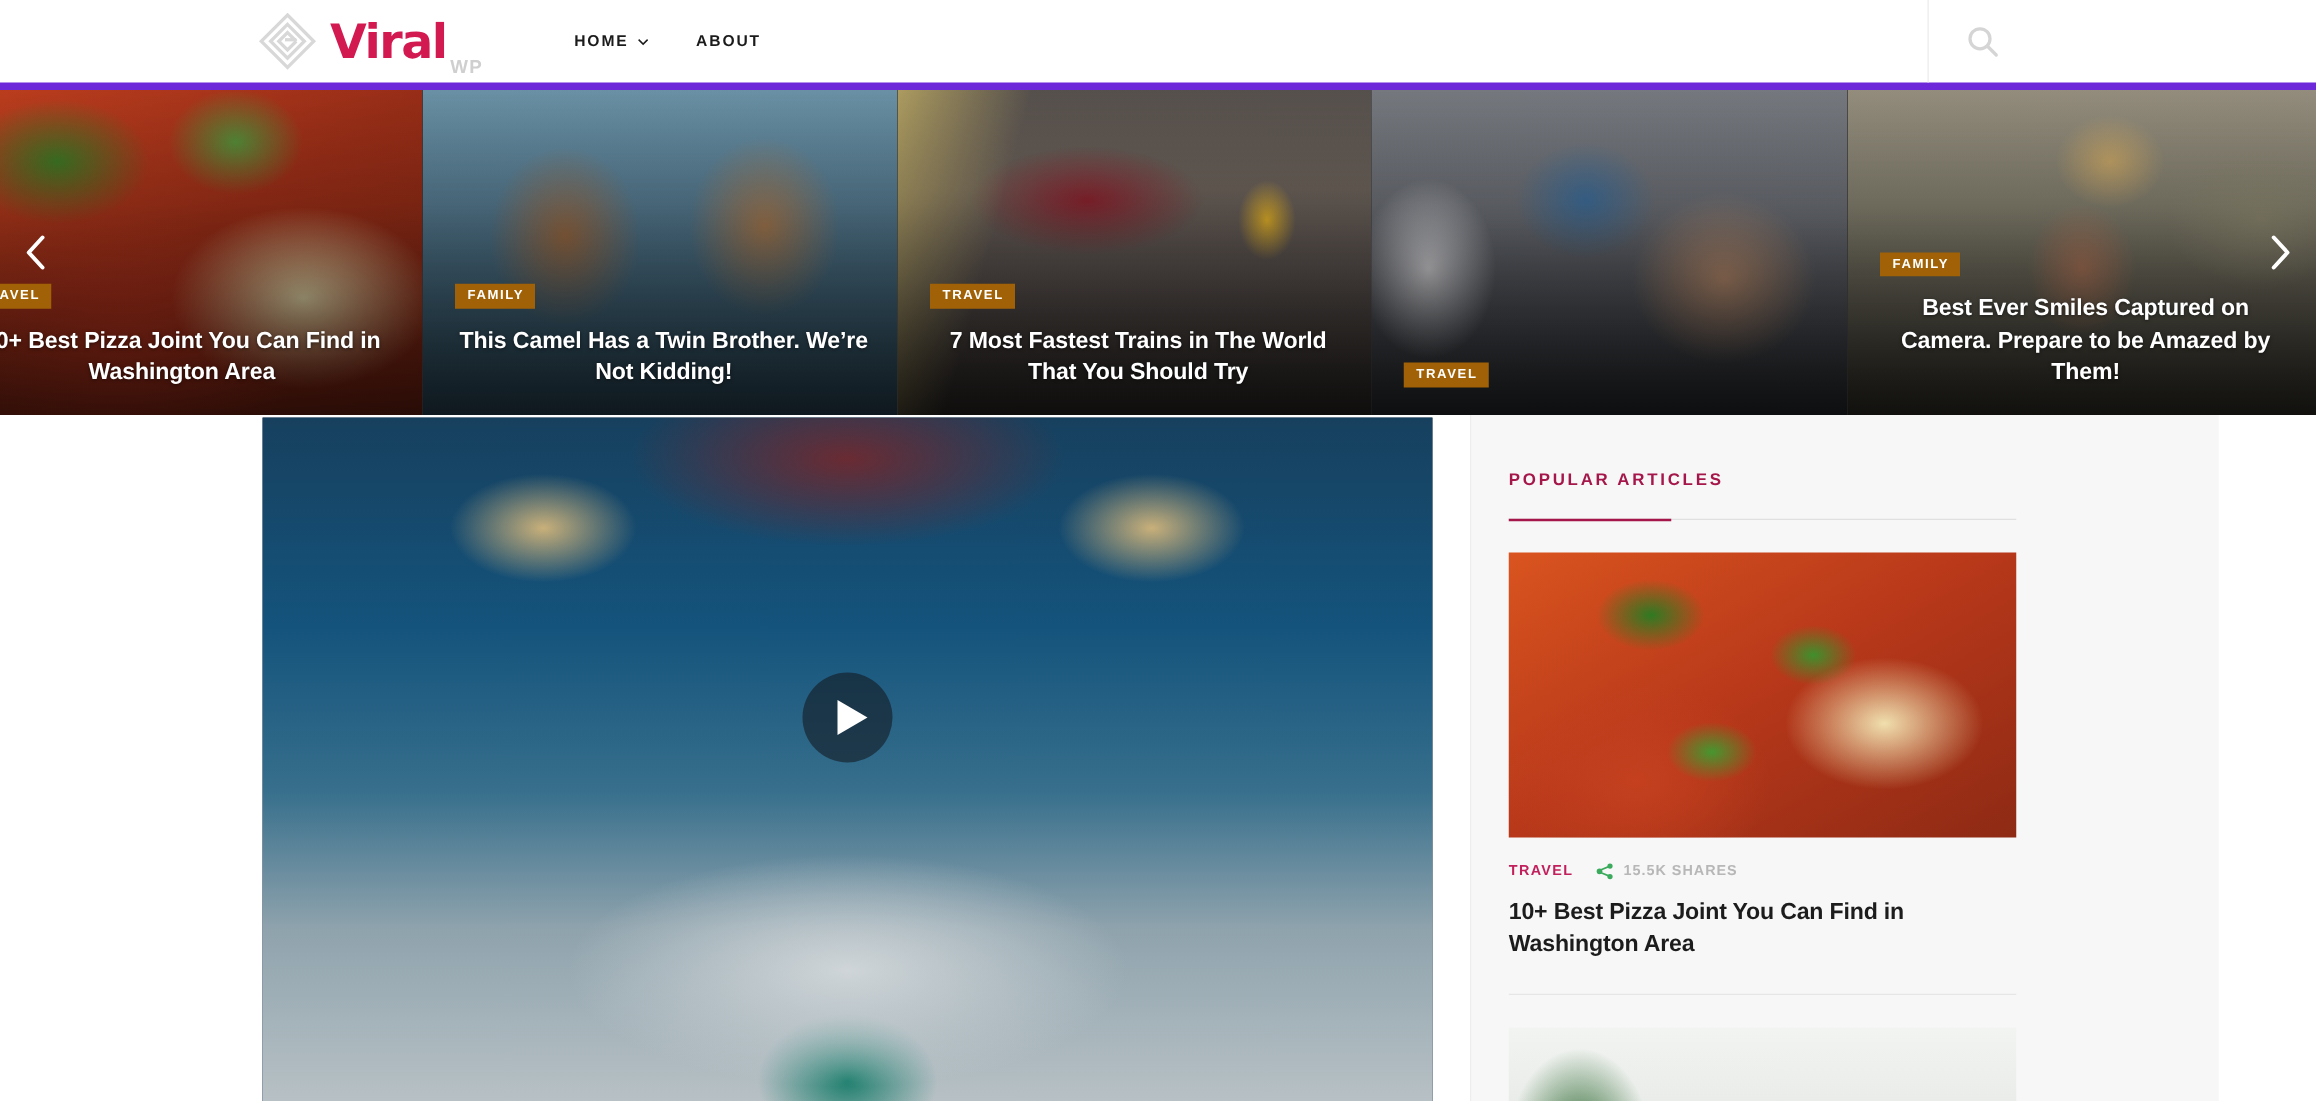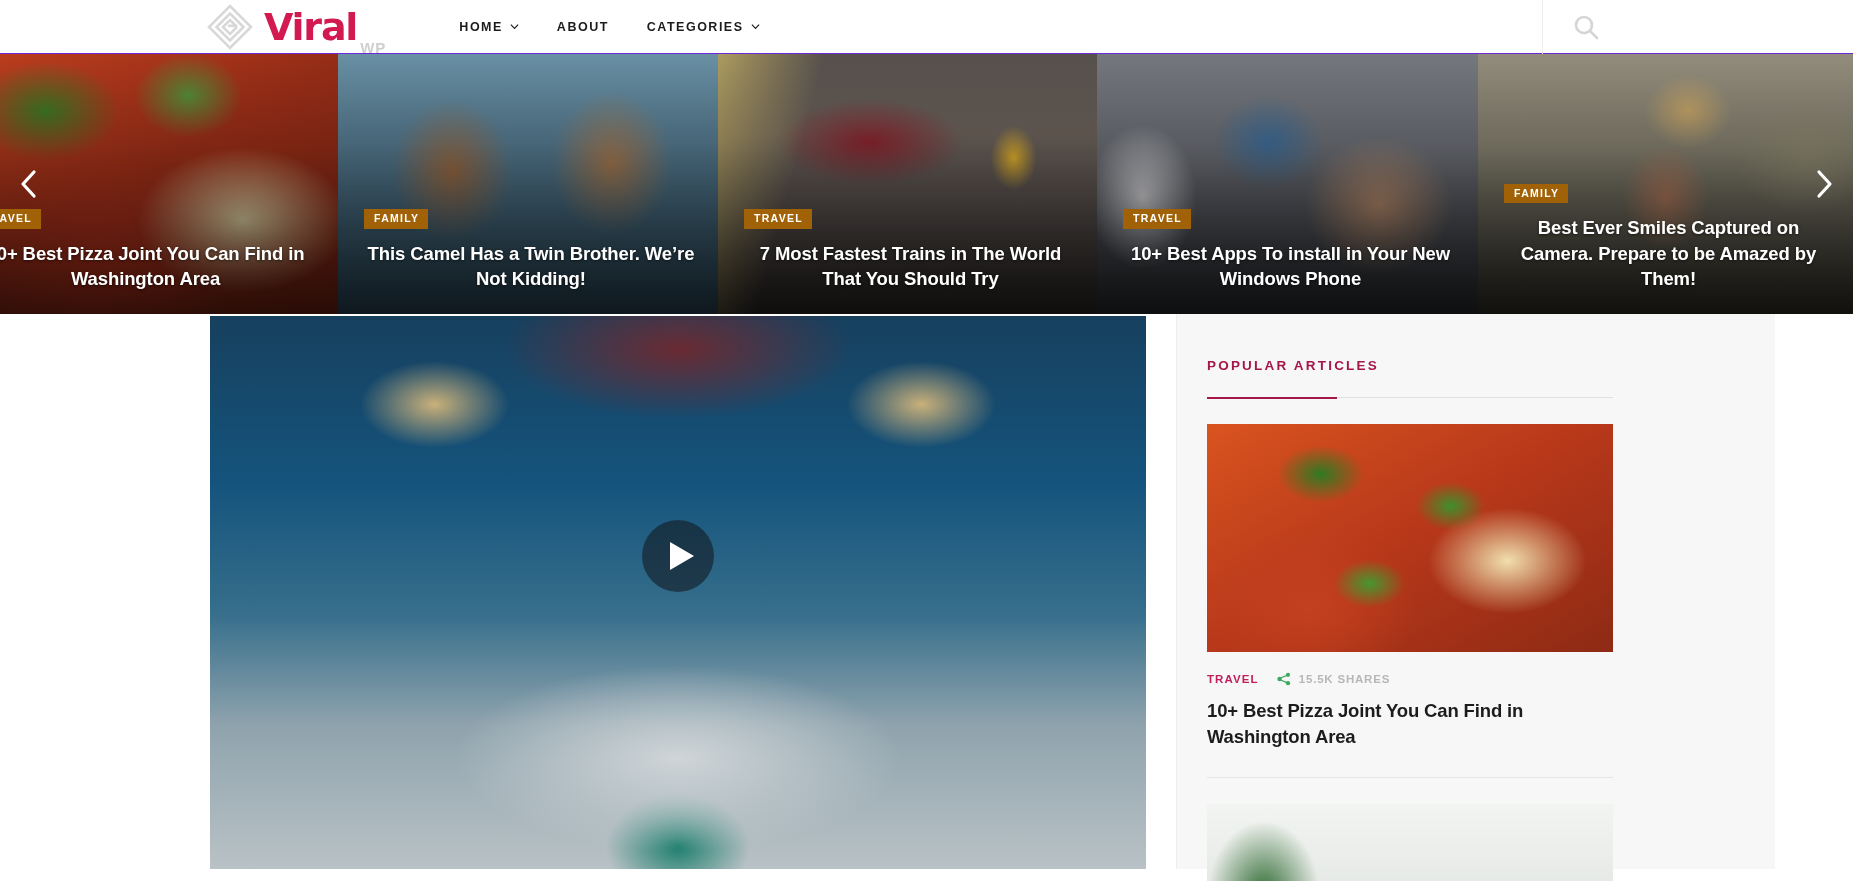--- a/index.html
+++ b/index.html
@@ -7,25 +7,25 @@
     width: 1853px;
     height: 881px;
     overflow: hidden;
     font-family: "Liberation Sans", sans-serif;
     background: #ffffff;
   }
 
   
   .header {
     position: relative;
-    height: 54px;
+    height: 72px;
     background: #ffffff;
     display: flex;
     align-items: center;
-    border-bottom: 1px solid #6d28d9;
+    border-bottom: 6px solid #6d28d9;
   }
   .logo-wrap {
     display: flex;
     align-items: center;
     margin-left: 206px;
     height: 66px;
   }
   .logo-mark {
     width: 48px; height: 48px;
     flex: none;
@@ -304,26 +304,20 @@
   <nav class="nav">
     <div class="nav-item">
       <span>HOME</span>
       <svg class="nav-caret" viewBox="0 0 10 10">
         <path d="M1 3 L5 7 L9 3" fill="none" stroke="#1b1b1b" stroke-width="1.3"></path>
       </svg>
     </div>
     <div class="nav-item">
       <span>ABOUT</span>
     </div>
-    <div class="nav-item">
-      <span>CATEGORIES</span>
-      <svg class="nav-caret" viewBox="0 0 10 10">
-        <path d="M1 3 L5 7 L9 3" fill="none" stroke="#1b1b1b" stroke-width="1.3"></path>
-      </svg>
-    </div>
   </nav>
 
   <div class="header-right">
     <div class="search-divider"></div>
     <div class="search-btn">
       <svg width="30" height="30" viewBox="0 0 30 30">
         <circle cx="13" cy="13" r="8" fill="none" stroke="#d5d5d5" stroke-width="2.6"></circle>
         <line x1="19" y1="19" x2="26" y2="26" stroke="#d5d5d5" stroke-width="2.6" stroke-linecap="round"></line>
       </svg>
     </div>
@@ -374,21 +368,20 @@
 
   <div class="slide" style="width:381px;">
     <div class="slide-bg" style="background:
         radial-gradient(ellipse 95px 80px at 45% 34%, #3f6f9c 0%, rgba(63,111,156,0) 58%),
         radial-gradient(ellipse 120px 110px at 74% 58%, #b98d6e 0%, rgba(185,141,110,0) 62%),
         radial-gradient(ellipse 90px 120px at 12% 55%, #d8d8dc 0%, rgba(216,216,220,0) 60%),
         linear-gradient(to bottom, #7b7f85 0%, #6a6d74 40%, #4a4d53 72%, #2b2d31 100%);"></div>
     <div class="slide-shade"></div>
     <div class="slide-inner">
       <span class="badge">TRAVEL</span>
-      <div class="slide-title">10+ Best Apps To install in Your New Windows Phone</div>
     </div>
   </div>
 
   <div class="slide" style="width:375px;">
     <div class="slide-bg" style="background:
         radial-gradient(ellipse 70px 60px at 56% 22%, #c9a86a 0%, rgba(201,168,106,0) 62%),
         radial-gradient(ellipse 75px 90px at 50% 55%, #b0795c 0%, rgba(176,121,92,0) 58%),
         radial-gradient(ellipse 120px 90px at 88% 40%, #8f8a72 0%, rgba(143,138,114,0) 62%),
         linear-gradient(to bottom, #9b9483 0%, #84806f 38%, #5d5a4e 72%, #35332c 100%);"></div>
     <div class="slide-shade"></div>

